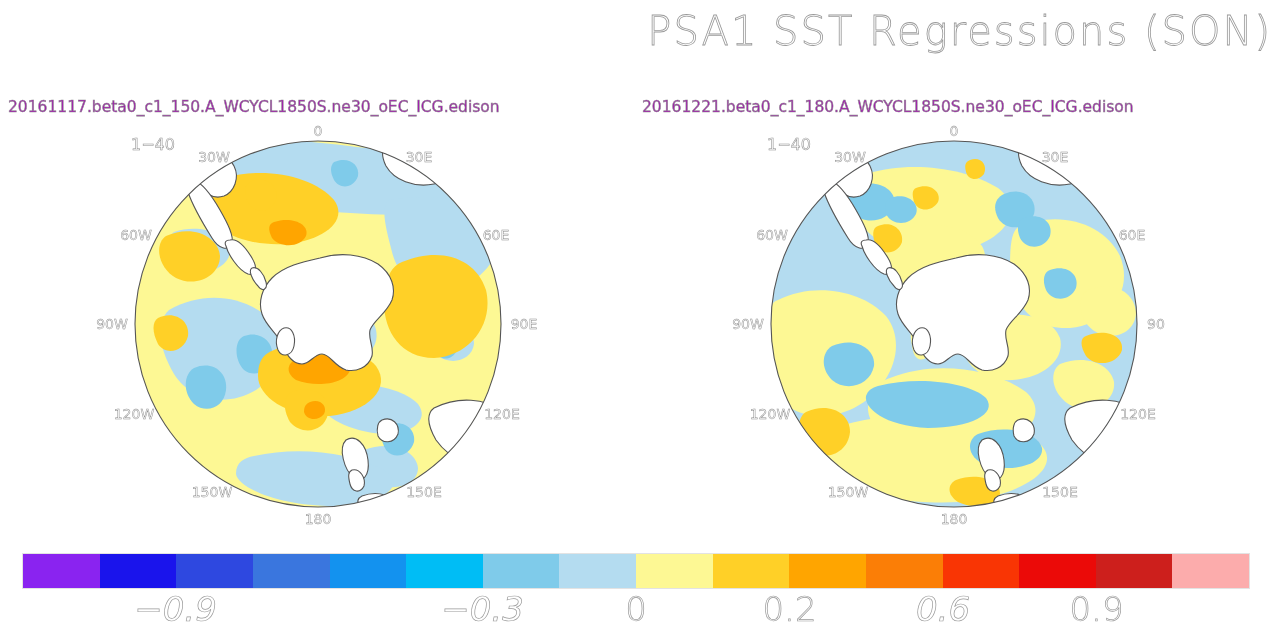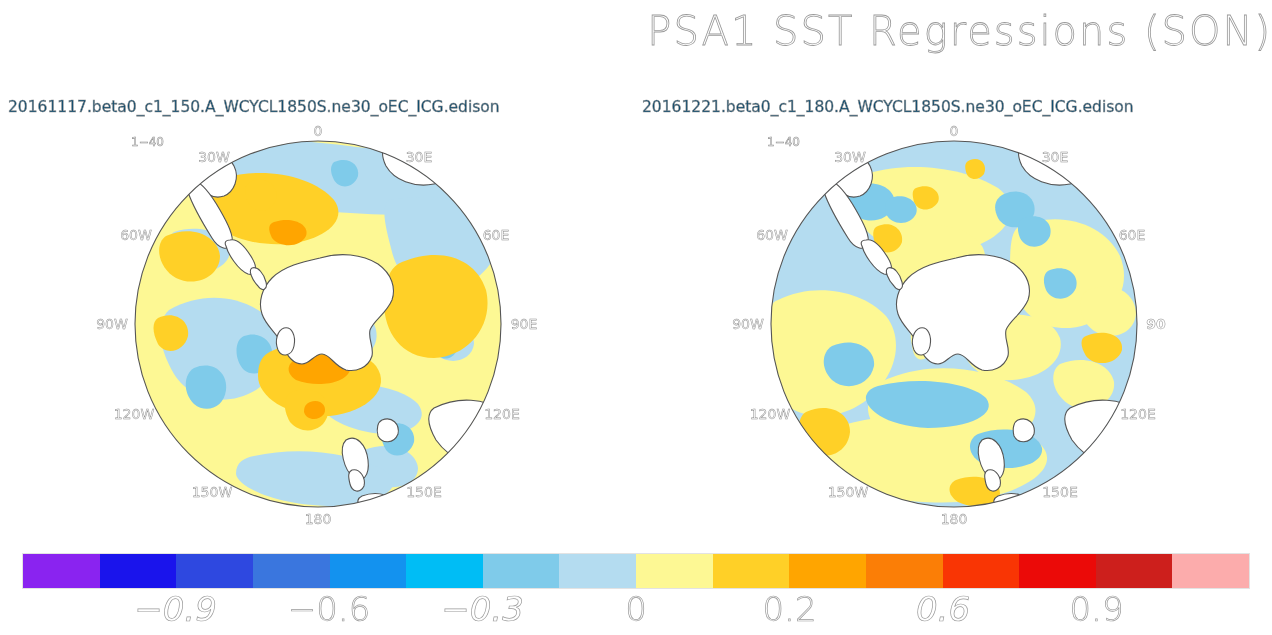--- a/index.html
+++ b/index.html
@@ -25,37 +25,37 @@
     color: #ffffff;
     -webkit-text-stroke: 0.8px #9a9a9a;
     font-family: "DejaVu Sans", sans-serif;
     font-weight: 300;
     white-space: nowrap;
   }
   .subtitle {
     position: absolute;
     top: 98px;
     font-size: 15.5px;
-    color: #0c4a6e;
+    color: #a21caf;
     -webkit-text-stroke: 0.55px #8e8e8e;
     font-family: "DejaVu Sans", sans-serif;
     white-space: nowrap;
   }
   #subtitle-left  { left: 8px; }
   #subtitle-right { left: 642px; }
 
   .panel { position: absolute; top: 125px; width: 636px; height: 410px; }
   #panel-left  { left: 0px; }
   #panel-right { left: 636px; }
 
   .panel-corner-label {
     position: absolute;
     left: 131px;
     top: 10px;
-    font-size: 12px;
+    font-size: 16px;
     color: #ffffff;
     -webkit-text-stroke: 0.55px #8e8e8e;
     white-space: nowrap;
   }
   .map-wrap {
     position: absolute;
     left: 134px;
     top: 15px;
     width: 368px;
     height: 368px;
@@ -247,21 +247,21 @@
           <path d="M212,300 C222,294 232,304 234,320 C236,336 228,344 220,338 C210,330 204,308 212,300 Z"></path>
           <path d="M218,330 C226,328 232,338 230,346 C226,354 218,352 216,344 C214,336 214,332 218,330 Z"></path>
           <path d="M228,356 C244,350 262,356 262,366 L226,366 C222,362 224,358 228,356 Z"></path>
         </g>
       </g>
       <circle cx="184" cy="184" r="183" fill="none" stroke="#555555" stroke-width="1.1"></circle>
     </svg>
     <div class="lon-label" style="left:184px; top:-9px;">0</div>
     <div class="lon-label" style="left:285px; top:17px;">30E</div>
     <div class="lon-label" style="left:362px; top:95px;">60E</div>
-    <div class="lon-label" style="left:386px; top:184px;font-weight:bold;">90</div>
+    <div class="lon-label" style="left:386px; top:184px;">90</div>
     <div class="lon-label" style="left:368px; top:274px;">120E</div>
     <div class="lon-label" style="left:290px; top:352px;">150E</div>
     <div class="lon-label" style="left:184px; top:379px;">180</div>
     <div class="lon-label" style="left:78px;  top:352px;">150W</div>
     <div class="lon-label" style="left:0px;   top:274px;">120W</div>
     <div class="lon-label" style="left:-22px; top:184px;">90W</div>
     <div class="lon-label" style="left:2px;   top:95px;">60W</div>
     <div class="lon-label" style="left:80px;  top:17px;">30W</div>
   </div>
 </div>
@@ -281,19 +281,18 @@
       <div class="cb-seg" style="background: rgb(255, 165, 0);"></div>
       <div class="cb-seg" style="background: rgb(251, 126, 6);"></div>
       <div class="cb-seg" style="background: rgb(249, 53, 4);"></div>
       <div class="cb-seg" style="background: rgb(235, 10, 8);"></div>
       <div class="cb-seg" style="background: rgb(205, 31, 28);"></div>
       <div class="cb-seg" style="background: rgb(252, 172, 172);"></div>
     </div>
 </div>
 <div id="colorbar-ticks">
     <div class="cb-tick" style="left: 175.5px; font-style: italic;">−0.9</div>
-    <div class="cb-tick" style="left: 329px;">−0.6</div>
     <div class="cb-tick" style="left: 482.5px; font-style: italic;">−0.3</div>
     <div class="cb-tick" style="left: 636px;">0</div>
     <div class="cb-tick" style="left: 789.5px;">0.2</div>
     <div class="cb-tick" style="left: 943px; font-style: italic;">0.6</div>
     <div class="cb-tick" style="left: 1096.5px;">0.9</div>
   </div>
 
 </body></html>

